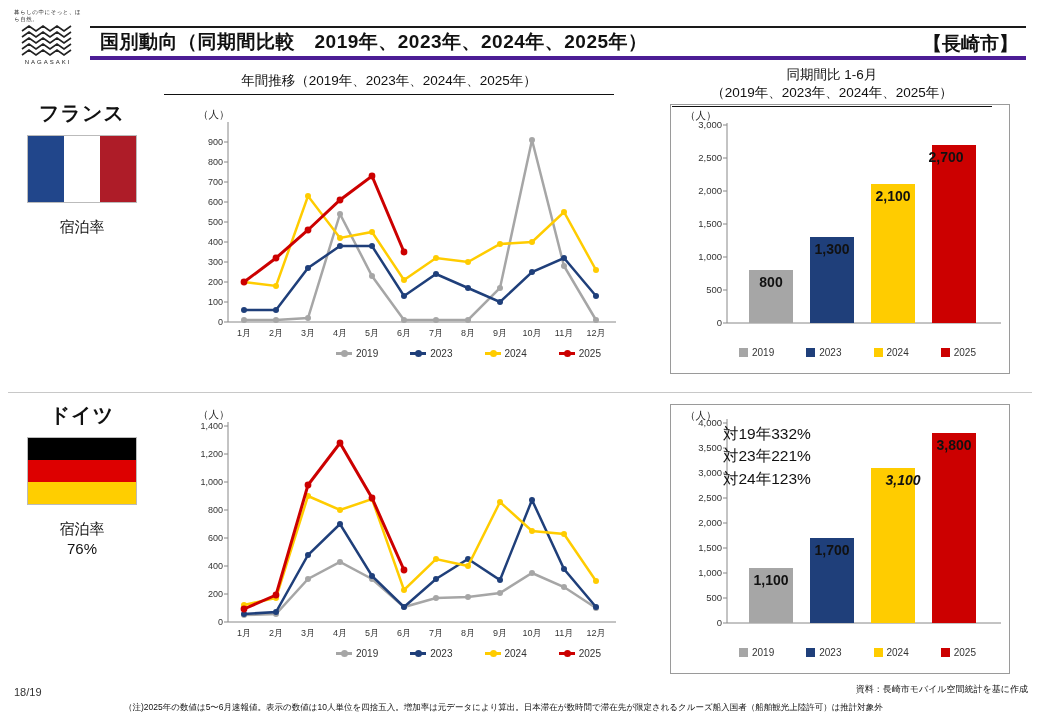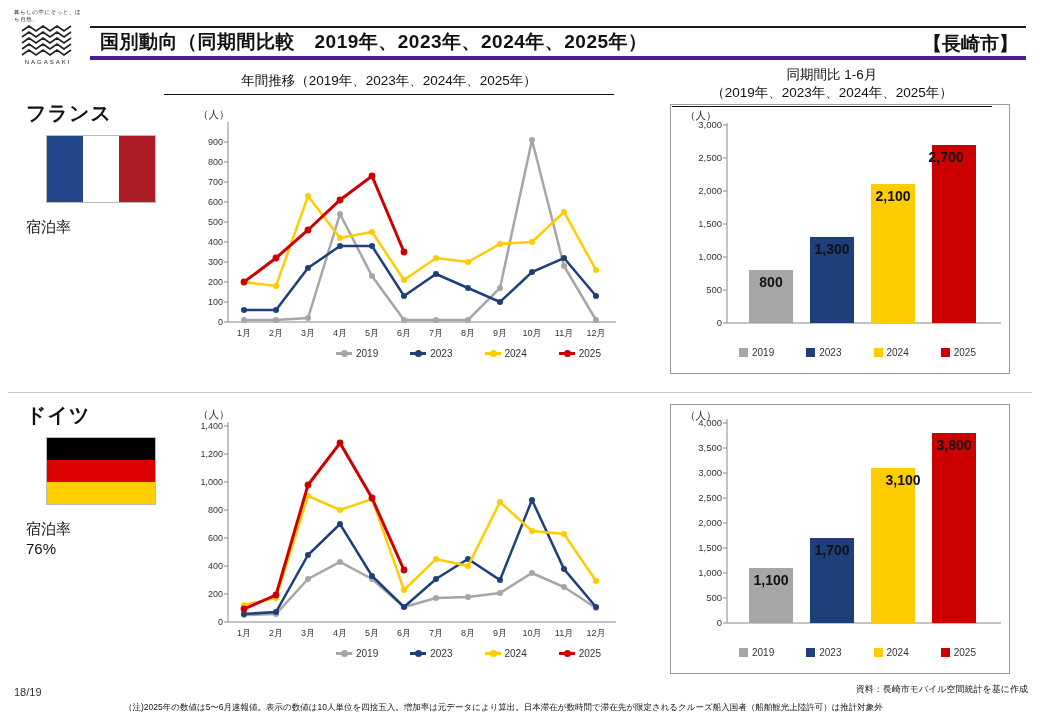--- a/index.html
+++ b/index.html
@@ -34,21 +34,21 @@
   .city-badge {
     position:absolute; right:8px; top:3px;
     font-size:19px; font-weight:bold; color:#111;
   }
   
   .cap {
     position:absolute; text-align:center; font-size:13.5px; color:#111;
   }
   .cap-underline { border-bottom:1.5px solid #111; }
   
-  .country-block { position:absolute; left:26px; width:150px; text-align:left; }
+  .country-block { position:absolute; left:7px; width:150px; text-align:center; }
   .country-name { font-size:20px; font-weight:bold; letter-spacing:1px; }
   .flag { width:110px; height:68px; margin:8px auto 0; border:1px solid #bbb; display:flex; }
   .flag-fr div { height:100%; }
   .flag-de { flex-direction:column; }
   .flag-de div { width:100%; height:33.34%; }
   .stay-label { font-size:15px; margin-top:14px; line-height:1.35; }
   
   .divider { position:absolute; left:8px; width:1024px; border-top:1px solid #c8c8c8; }
   
   .chart-wrap { position:absolute; }
@@ -415,20 +415,25 @@
     </span>
     <span class="item">
       <span class="line-swatch" style="background:#cc0000;"></span>
       <span>2025</span>
     </span>
   </div>
 </div>
 
 <div class="chart-wrap" style="left:670px; top:404px; width:340px; height:270px; border:1px solid #9a9a9a;">
   <div class="axis-unit" style="left:14px; top:4px;">（人）</div>
+  <div class="annot" style="left:52px; top:18px;">
+    <div>対19年332%</div>
+    <div>対23年221%</div>
+    <div>対24年123%</div>
+  </div>
   <svg width="338" height="240" viewBox="0 0 338 240">
     <line x1="56" y1="14" x2="56" y2="218" stroke="#888"></line>
     <line x1="56" y1="218" x2="330" y2="218" stroke="#888"></line>
     <g font-size="9.5" fill="#333" text-anchor="end" font-family="Liberation Sans, sans-serif">
       <text x="51" y="221">0</text>
         <line x1="52" y1="218" x2="56" y2="218" stroke="#888"></line>
       <text x="51" y="196">500</text>
         <line x1="52" y1="193" x2="56" y2="193" stroke="#888"></line>
       <text x="51" y="171">1,000</text>
         <line x1="52" y1="168" x2="56" y2="168" stroke="#888"></line>
@@ -446,21 +451,21 @@
         <line x1="52" y1="18" x2="56" y2="18" stroke="#888"></line>
     </g>
 
     <rect x="78" y="163" width="44" height="55" fill="#a6a6a6"></rect>
     <rect x="139" y="133" width="44" height="85" fill="#1f3f7a"></rect>
     <rect x="200" y="63" width="44" height="155" fill="#ffcc00"></rect>
     <rect x="261" y="28" width="44" height="190" fill="#cc0000"></rect>
   </svg>
   <div class="bar-value" style="position:absolute; left:78px; top:167px; width:44px; text-align:center;">1,100</div>
   <div class="bar-value" style="position:absolute; left:139px; top:137px; width:44px; text-align:center;">1,700</div>
-  <div class="bar-value" style="position:absolute; left:200px; top:67px; width:64px; text-align:center;">3,100</div>
+  <div class="bar-value" style="position:absolute; left:200px; top:67px; width:64px; text-align:center;font-style:italic;">3,100</div>
   <div class="bar-value" style="position:absolute; left:261px; top:32px; width:44px; text-align:center;">3,800</div>
   <div class="legend" style="left:68px; top:242px;">
     <span class="item">
       <span class="swatch" style="background:#a6a6a6;"></span>
       <span>2019</span>
     </span>
     <span class="item">
       <span class="swatch" style="background:#1f3f7a;"></span>
       <span>2023</span>
     </span>

